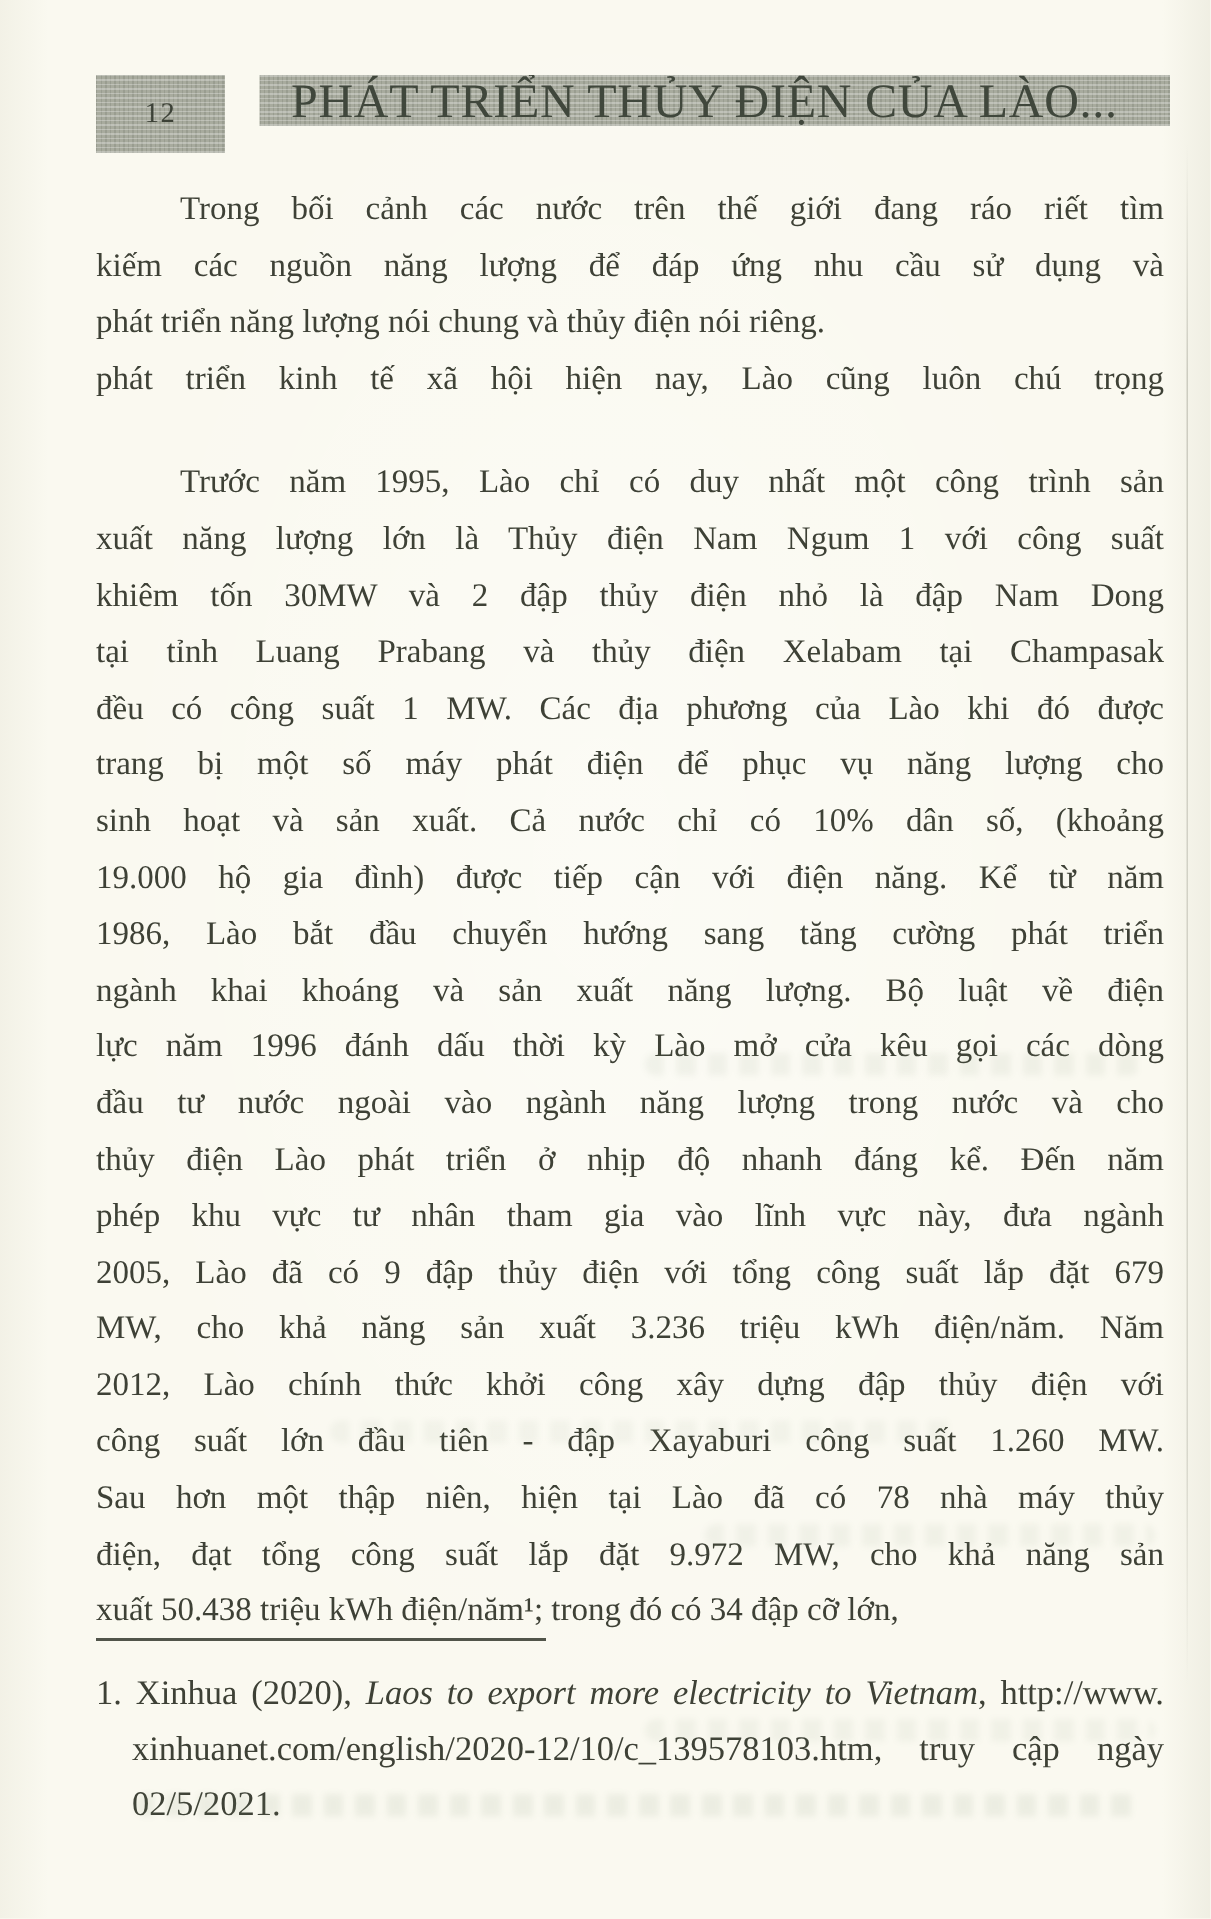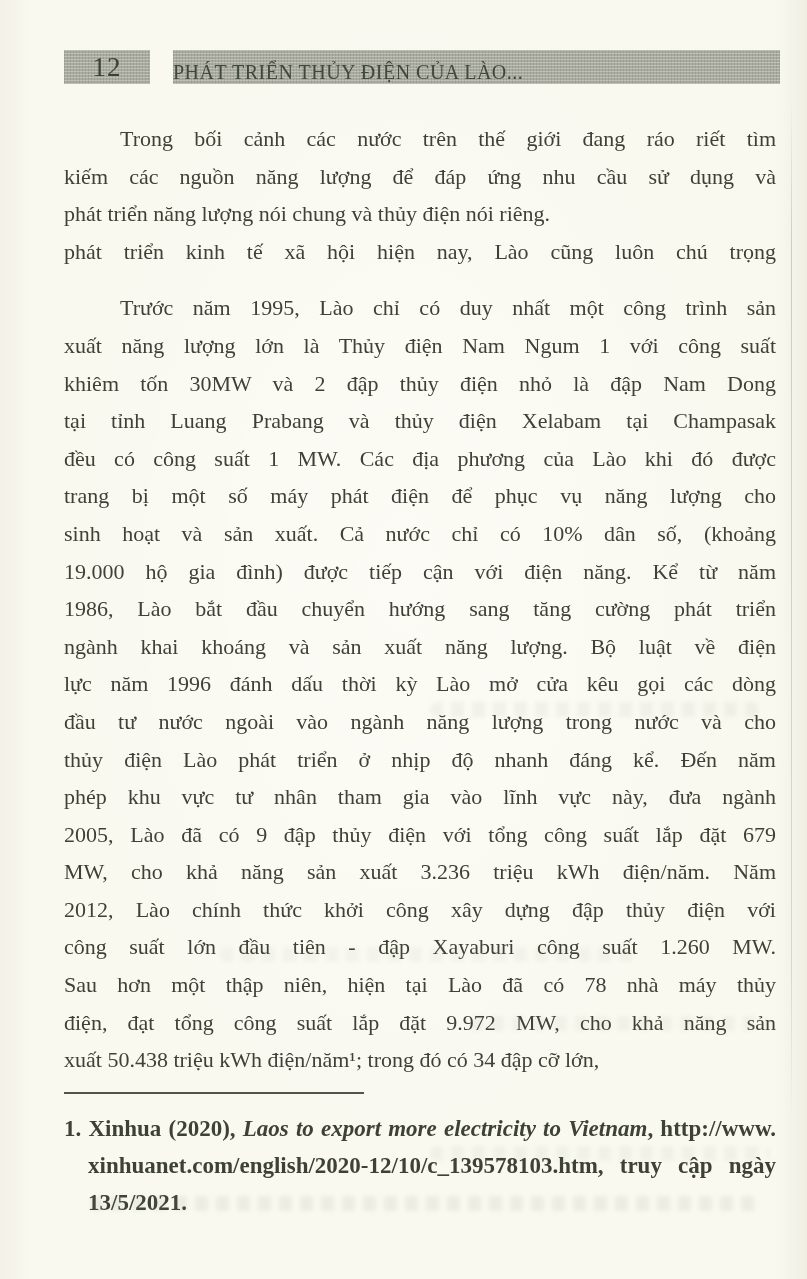--- a/index.html
+++ b/index.html
@@ -16,50 +16,50 @@
       #faf9f0;
   }
   
   .halftone{
     background-color:#a8ab9e;
     background-image:
       repeating-linear-gradient(0deg, rgba(255,255,255,0.28) 0 1px, rgba(0,0,0,0) 1px 3px),
       repeating-linear-gradient(90deg, rgba(86,92,80,0.18) 0 1px, rgba(0,0,0,0) 1px 3px);
   }
   .pagenum-box{
-    position:absolute;left:64px;top:50px;width:86px;height:34px;
+    position:absolute;left:64px;top:50px;width:86px;height:52px;
     display:flex;align-items:center;justify-content:center;
-    color:#3c4137;font-size:27px;letter-spacing:1px;
+    color:#3c4137;font-size:19px;letter-spacing:1px;
   }
   .header-band{
     position:absolute;left:173px;top:50px;width:607px;height:34px;
-    display:flex;align-items:flex-end;
-    box-sizing:border-box;
-    color:#40473c;font-size:20px;letter-spacing:0.5px;
+    display:flex;align-items:center;
+    padding-left:21px;box-sizing:border-box;
+    color:#40473c;font-size:32px;letter-spacing:0.5px;
     white-space:nowrap;overflow:hidden;
   }
   
   .bodytext{
     position:absolute;left:64px;top:120px;width:712px;
     color:#3e4136;font-size:22px;line-height:37.6px;
   }
   .line{text-align:justify;text-align-last:justify;}
   .line.lastline{text-align-last:left;}
   .firstline{text-indent:56px;}
-  .para2{margin-top:19px;}
+  .para2{margin-top:32px;}
   
   .fn-rule{
     position:absolute;left:64px;top:1092px;width:300px;height:2px;
     background:#51554a;
   }
   .footnote{
     position:absolute;left:64px;top:1110px;width:712px;
     color:#3e4136;font-size:23px;line-height:37px;
   }
-  .fn-line{text-align:justify;text-align-last:justify;font-weight:bold;}
+  .fn-line{text-align:justify;text-align-last:justify;}
   .fn-cont{padding-left:24px;}
   .fn-last{text-align-last:left;}
   .italic{font-style:italic;}
   
   .ghost{
     position:absolute;height:15px;border-radius:7px;
     background:repeating-linear-gradient(90deg, rgba(122,141,111,0.8) 0 13px, rgba(122,141,111,0) 13px 21px);
     opacity:0.10;filter:blur(2px);pointer-events:none;
   }
   .g1{left:430px;top:702px;width:330px;}
@@ -114,21 +114,21 @@
       <div class="line">Sau hơn một thập niên, hiện tại Lào đã có 78 nhà máy thủy</div>
       <div class="line">điện, đạt tổng công suất lắp đặt 9.972 MW, cho khả năng sản</div>
       <div class="line lastline">xuất 50.438 triệu kWh điện/năm¹; trong đó có 34 đập cỡ lớn,</div>
     </div>
   </div>
 
   <div class="fn-rule"></div>
   <div class="footnote">
     <div class="fn-line"><span>1. Xinhua (2020), </span><span class="italic">Laos to export more electricity to Vietnam</span><span>, http://www.</span></div>
     <div class="fn-line fn-cont">xinhuanet.com/english/2020-12/10/c_139578103.htm, truy cập ngày</div>
-    <div class="fn-line fn-cont fn-last">13/5/2021.</div>
+    <div class="fn-line fn-cont fn-last">02/5/2021.</div>
   </div>
 
   <div class="ghost g1"></div>
   <div class="ghost g2"></div>
   <div class="ghost g3"></div>
   <div class="ghost g4"></div>
   <div class="ghost g5"></div>
   <div class="crease"></div>
 
 </div>

